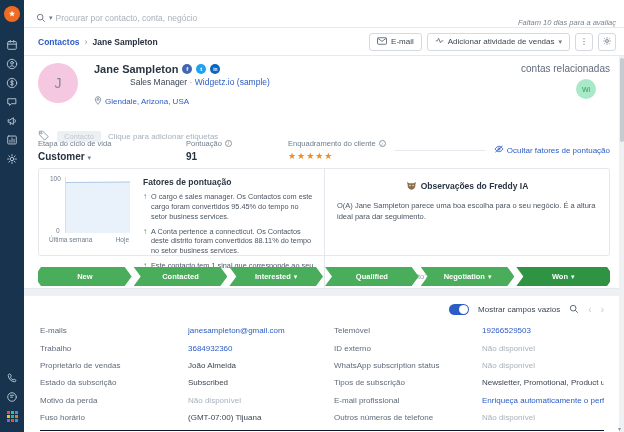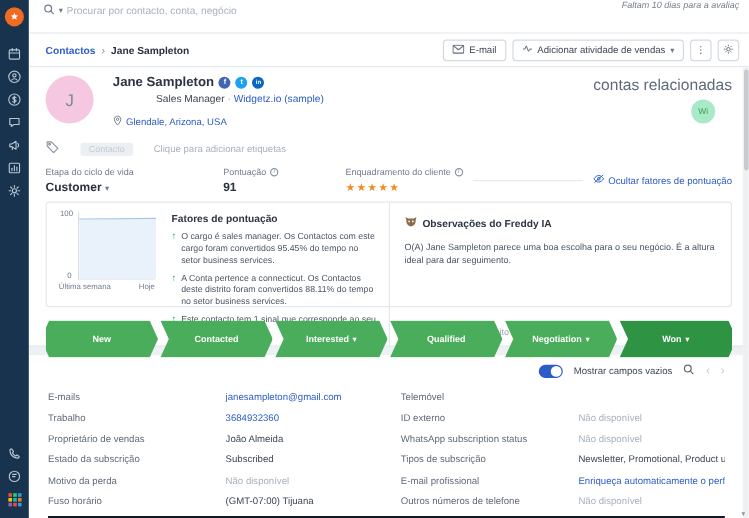--- a/index.html
+++ b/index.html
@@ -15,21 +15,21 @@
   .side-icon { width:18px; height:18px; display:flex; align-items:center; justify-content:center;
     margin-bottom:1px; color:#b9c6d3; }
   .side-icon svg { stroke:#b9c6d3; fill:none; stroke-width:1.1; stroke-linecap:round; stroke-linejoin:round; }
   .rail-spacer { flex:1; }
   .apps-grid { display:grid; grid-template-columns:repeat(3,3px); grid-gap:1px; }
   .apps-grid i { width:3px; height:3px; display:block; }
 
   
   .main { position:absolute; left:24px; top:0; width:600px; height:432px; background:#fff; }
 
-  .topbar { height:28px; border-bottom:1px solid #e6e9ed; display:flex; align-items:flex-start; padding:0 8px 0 12px; }
+  .topbar { height:28px; border-bottom:1px solid #e6e9ed; display:flex; align-items:flex-end; padding:0 8px 0 12px; }
   .search-wrap { display:flex; align-items:center; gap:3px; flex:1; }
   .search-wrap svg { stroke:#6f7d8f; fill:none; stroke-width:1.2; }
   .caret { font-size:7px; color:#6f7d8f; }
   .search-input { border:none; outline:none; font-size:8.5px; color:#3c4653; width:300px;
     font-family:inherit; background:transparent; }
   .search-input::placeholder { color:#a7b1bc; }
   .trial { font-size:7.5px; font-style:italic; color:#7a828c; white-space:nowrap; }
 
   .crumbbar { height:28px; border-bottom:1px solid #e6e9ed; display:flex; align-items:center; padding:0 8px 0 14px; }
   .crumb-link { color:#2c5cc5; font-size:8.5px; font-weight:bold; cursor:pointer; }
@@ -53,24 +53,24 @@
   .name-row { display:flex; align-items:center; gap:4px; }
   .cname { font-size:11px; font-weight:bold; color:#2a3542; }
   .soc { width:10px; height:10px; border-radius:50%; color:#fff; font-size:6px; font-weight:bold;
     display:inline-flex; align-items:center; justify-content:center; cursor:pointer; }
   .soc.fb { background:#4267b2; } .soc.tw { background:#1da1f2; } .soc.li { background:#0a66c2; font-size:5px; }
   .subtitle { font-size:8.5px; margin-top:2px; color:#3c4653;margin-left:36px; }
   .subtitle .dot { color:#8a95a3; } .link { color:#2c5cc5; cursor:pointer; }
   .loc-row { margin-top:9px; display:flex; align-items:center; gap:3px; font-size:8px; }
   .loc-row svg { stroke:#6f7d8f; fill:none; stroke-width:1.1; }
   .related { margin-left:auto; text-align:right; }
-  .related-label { font-size:13px; color:#5f6b7a; }
+  .related-label { font-size:10px; color:#5f6b7a; }
   .acct-avatar { width:20px; height:20px; border-radius:50%; background:#a9e9c8; color:#2f9e5f;
     font-size:7px; display:inline-flex; align-items:center; justify-content:center; margin-top:5px; margin-right:14px; cursor:pointer; }
-  .tag-row { display:flex; align-items:center; gap:17px; margin-top:8px; }
+  .tag-row { display:flex; align-items:center; gap:7px; margin-top:20px; }
   .tag-row svg { stroke:#8a95a3; fill:none; stroke-width:1.1; }
   .tag-chip { background:#edf0f3; color:#c3cad2; font-size:7.5px; padding:1px 7px; border-radius:2px; }
   .tag-hint { font-size:8px; color:#a7b1bc; cursor:text; }
 
   
   .lifecycle { height:36px; display:flex; align-items:center; padding:0 14px; }
   .lc-group { margin-right:30px; }
   .lc-label { font-size:7.5px; color:#6f7d8f; display:flex; align-items:center; gap:3px; }
   .info-i { width:7px; height:7px; border-radius:50%; border:1px solid #8a95a3; color:#8a95a3;
     font-size:5px; display:inline-flex; align-items:center; justify-content:center; font-style:italic; }
@@ -90,48 +90,48 @@
     border-left:1px solid #d9dfe6; border-bottom:1px solid #d9dfe6; }
   .spark-max { position:absolute; left:-16px; top:-2px; font-size:6.5px; color:#6f7d8f; }
   .spark-min { position:absolute; left:-10px; bottom:-2px; font-size:6.5px; color:#6f7d8f; }
   .spark-x { display:flex; justify-content:space-between; font-size:6.5px; color:#6f7d8f; margin-top:3px; width:80px; }
   .factors { flex:1; padding-left:10px; }
   .panel-title { font-size:8.5px; font-weight:bold; color:#2a3542; }
   .factor { display:flex; gap:4px; margin-top:5px; }
   .up-arrow { color:#27a563; font-size:8px; font-weight:bold; line-height:1.2; }
   .factor-text { font-size:7.3px; color:#4a5562; line-height:1.35; }
   .freddy-cell { border-left:1px solid #e4e8ed; padding:8px 12px; display:flex; flex-direction:column; }
-  .freddy-title { display:flex; align-items:center; gap:4px; }
+  .freddy-title { display:flex; align-items:center; gap:4px;justify-content:center; }
   .freddy-msg { font-size:7.5px; color:#4a5562; margin-top:6px; line-height:1.4; }
   .freddy-btns { display:flex; gap:8px; margin-top:7px; }
   .freddy-foot { margin-top:auto; display:flex; align-items:center; gap:5px; font-size:7.5px; color:#98a2ae; }
   .thumb { cursor:pointer; display:inline-flex; }
   .thumb svg { stroke:#9aa4b2; fill:none; stroke-width:1; }
 
   
   .pipeline { height:26px; padding:5px 14px; display:flex; }
-  .stage { flex:1; height:31px; background:#4aad5b; color:#fff; font-size:7.5px; font-weight:bold;
+  .stage { flex:1; height:19px; background:#4aad5b; color:#fff; font-size:7.5px; font-weight:bold;
     display:flex; align-items:center; justify-content:center; gap:3px; cursor:pointer; margin-right:2px;
     clip-path:polygon(3px 0, calc(100% - 7px) 0, 100% 50%, calc(100% - 7px) 100%, 3px 100%, 0 78%, 0 22%);text-align:right; }
   .stage.mid { clip-path:polygon(0 0, calc(100% - 7px) 0, 100% 50%, calc(100% - 7px) 100%, 0 100%, 7px 50%); }
   .stage.last { margin-right:0; background:#2e9342;
     clip-path:polygon(0 0, calc(100% - 3px) 0, 100% 22%, 100% 78%, calc(100% - 3px) 100%, 0 100%, 7px 50%); }
   .stage .caret { color:#fff; }
 
   .grayband { height:8px; background:#eef1f4; border-top:1px solid #e6e9ed; }
 
   
   .details { padding:0 20px 0 16px; }
   .toggle-row { height:26px; display:flex; align-items:center; justify-content:flex-end; gap:9px; }
   .toggle { width:20px; height:11px; border-radius:6px; background:#2c5cc5; position:relative; cursor:pointer; }
   .toggle i { position:absolute; right:1px; top:1px; width:9px; height:9px; border-radius:50%; background:#fff; }
   .toggle-label { font-size:8px; color:#3c4653; }
   .mini-search svg { stroke:#5f6b7a; fill:none; stroke-width:1.2; }
   .pager { font-size:10px; color:#c3cad2; cursor:pointer; }
-  .fields { display:grid; grid-template-columns:1fr 1fr; column-gap:24px; border-bottom:3px solid #0f172a; padding-bottom:4px; }
+  .fields { display:grid; grid-template-columns:1fr 1fr; column-gap:24px; border-bottom:1px solid #0f172a; padding-bottom:4px; }
   .field-row { display:grid; grid-template-columns:148px 1fr; align-items:center; height:17.4px; }
   .field-label { font-size:8px; color:#5f6b7a; }
   .field-value { font-size:8px; color:#3c4653; white-space:nowrap; overflow:hidden; }
   .field-value.v-link { color:#2c5cc5; cursor:pointer; }
   .field-value.v-empty { color:#a7b1bc; }
 
   
   .scrollbar { position:absolute; right:0; top:56px; bottom:0; width:5px; background:#eef0f2; z-index:6; }
   .scroll-thumb { position:absolute; top:2px; left:0.5px; width:4px; height:84px; background:#c6cbd1; border-radius:2px; }
   .scroll-arrow { position:absolute; bottom:0; left:-1px; font-size:6px; color:#8a95a3; }
@@ -455,20 +455,21 @@
             <div class="field-value v-empty">Não disponível</div>
           </div>
           <div class="field-row">
             <div class="field-label">Fuso horário</div>
             <div class="field-value">(GMT-07:00) Tijuana</div>
           </div>
         </div>
         <div class="fields-col">
           <div class="field-row">
             <div class="field-label">Telemóvel</div>
+            <div class="field-value v-link">19266529503</div>
           </div>
           <div class="field-row">
             <div class="field-label">ID externo</div>
             <div class="field-value v-empty">Não disponível</div>
           </div>
           <div class="field-row">
             <div class="field-label">WhatsApp subscription status</div>
             <div class="field-value v-empty">Não disponível</div>
           </div>
           <div class="field-row">

